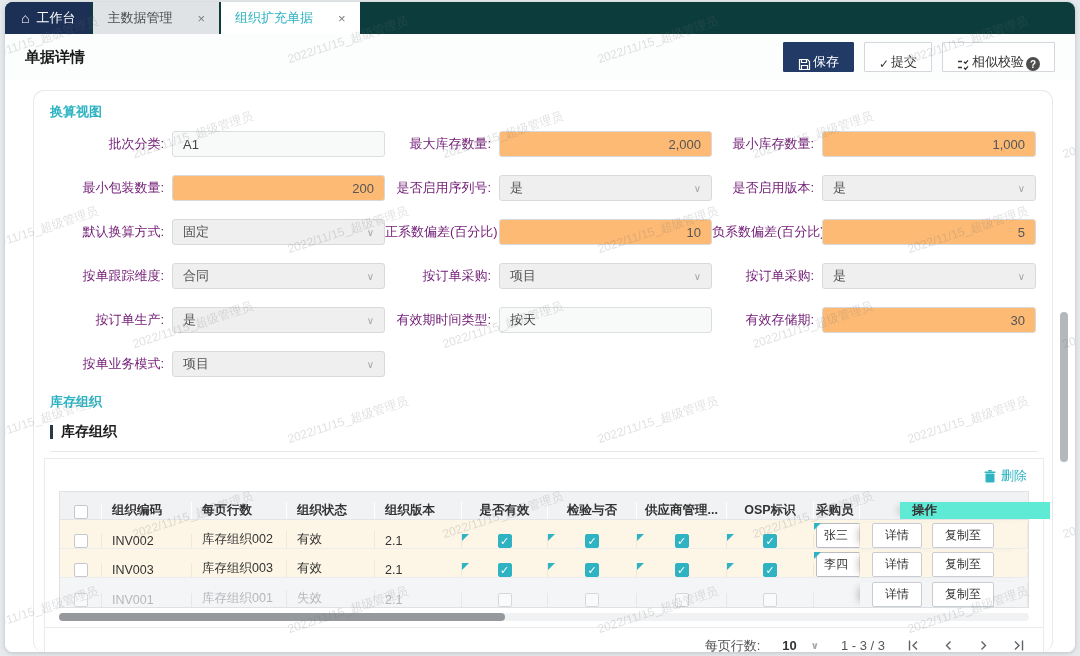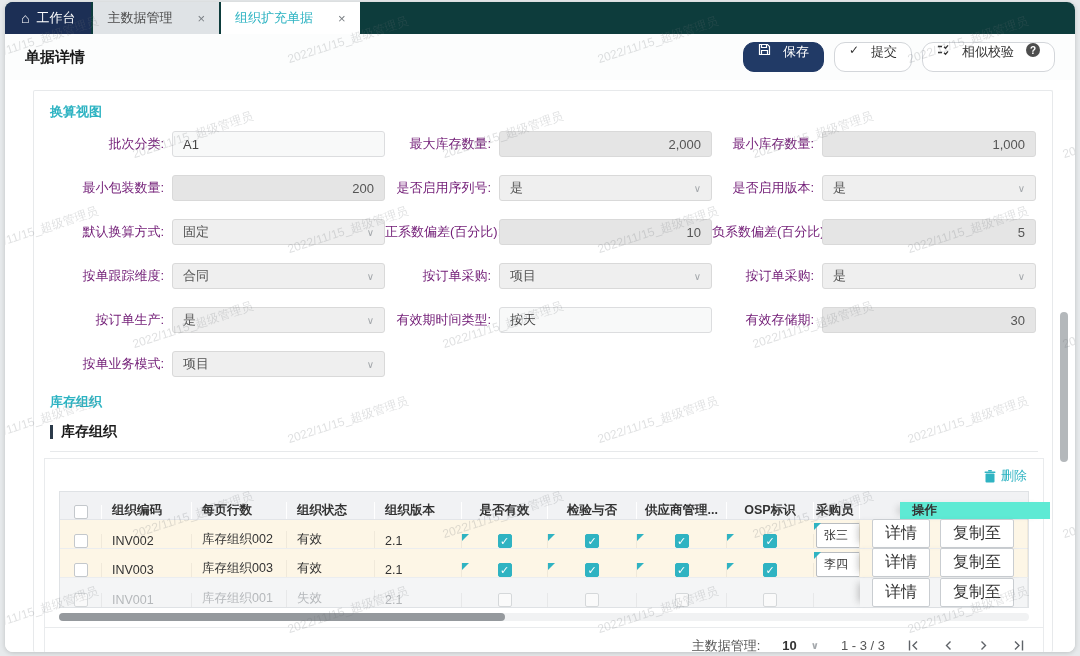--- a/index.html
+++ b/index.html
@@ -16,43 +16,43 @@
   .tab-home .home-glyph { font-size:14px; line-height:1; }
   .tab { background:#dfe3e6; color:#4a4a4a; display:flex; align-items:center; gap:25px;
     padding:0 14px; margin-left:2px; font-size:13px; cursor:pointer; }
   .tab .close { color:#7a7f84; font-size:13px; line-height:1; }
   .tab.active { background:#ffffff; color:#2db3c2; }
 
   
   .pagehead { height:46px; display:flex; align-items:center; padding:0 20px; background:#fcfdfd; }
   .page-title { font-size:15px; font-weight:bold; color:#1b1b1b; }
   .head-actions { margin-left:auto; display:flex; gap:10px; }
-  .btn { height:30px; display:flex; align-items:flex-start; gap:12px; padding:0 14px;
-    border:1px solid #d3d6da; border-radius:11px; background:#fff; color:#333; font-size:13px; cursor:pointer; }
+  .btn { height:30px; display:flex; align-items:flex-end; gap:2px; padding:0 14px;
+    border:1px solid #d3d6da; border-radius:1px; background:#fff; color:#333; font-size:13px; cursor:pointer; }
   .btn-primary { background:#213a66; border-color:#213a66; color:#fff; }
   .btn .ck { font-size:12px; }
   .help-badge { width:14px; height:14px; border-radius:50%; background:#4d4d4d; color:#fff;
     font-size:10px; font-weight:bold; display:flex; align-items:center; justify-content:center; }
 
   
   .content { position:relative; height:572px; background:#fff; }
   .panel { position:absolute; left:28px; right:22px; top:10px; bottom:0;
-    border:1px solid #e7e9eb; border-bottom:none; border-radius:2px; background:#fff;
+    border:1px solid #e7e9eb; border-bottom:none; border-radius:11px; background:#fff;
     padding:12px 14px 0 16px; overflow:hidden; }
   .vscroll-thumb { position:absolute; right:7px; top:232px; width:8px; height:150px;
     background:#b4b8bb; border-radius:4px; z-index:5; }
 
   .section-title { color:#2db3c2; font-weight:bold; font-size:13px; }
 
   
   .form-grid { display:grid; grid-template-columns:122px 213px 114px 213px 110px 214px;
     row-gap:18px; margin-top:10px; align-items:center; }
   .f-label { text-align:right; padding-right:8px; color:#701a75; font-size:13px; white-space:nowrap; }
   .f-ctrl { position:relative; }
-  .input { height:26px; border:1px solid #d9d9d9; border-radius:3px; background:#e5e5e5;
+  .input { height:26px; border:1px solid #d9d9d9; border-radius:3px; background:#fdba74;
     color:#555; font-size:13px; display:flex; align-items:center; padding:0 10px; overflow:hidden; }
   .input.light { background:#f8f9f9; border-color:#dcdddf; color:#444; }
   .input.num { justify-content:flex-end; }
   .input.select { justify-content:space-between; background:#efefef; }
   .chev { color:#a3a7ab; font-size:10px; margin-left:6px; }
 
   .inv-title { margin-top:16px; }
   .sub-header { margin-top:12px; display:flex; align-items:center; }
   .sub-bar { width:3px; height:14px; background:#2b3a4a; margin-right:8px; }
   .sub-text { font-weight:bold; font-size:14px; color:#1b1b1b; }
@@ -90,21 +90,21 @@
   .checkbox.checked .ckm { display:block; color:#fff; font-size:11px; font-weight:bold; line-height:1; }
   .t-row.off .checkbox { background:#fafafa; border-color:#d5d8da; }
 
   .mark::before { content:""; position:absolute; left:0; top:0;
     border-top:7px solid #2fb3c2; border-right:7px solid transparent; }
 
   .buyer-box { border:1px solid #b9bdc1; background:#fff; border-radius:2px;
     padding:3px 7px; font-size:12px; color:#333; width:52px; flex:none; }
 
   .mini-btn { border:1px solid #c9cdd1; background:#fff; border-radius:2px;
-    padding:3px 12px; font-size:16px; color:#333; cursor:pointer; white-space:nowrap; }
+    padding:3px 12px; font-size:12px; color:#333; cursor:pointer; white-space:nowrap; }
 
   .hscroll { margin:5px 14px 6px; height:8px; background:#f1f2f3; border-radius:4px; position:relative; }
   .hscroll-thumb { position:absolute; left:0; top:0; height:8px; width:46%;
     background:#95999d; border-radius:4px; }
 
   .pager { border-top:1px solid #e9ebed; height:36px; display:flex; align-items:center;
     justify-content:flex-end; gap:22px; padding-right:18px; color:#555; font-size:13px; }
   .pager .rpp-value { font-weight:bold; color:#333; display:flex; align-items:center; gap:8px; cursor:pointer; }
   .pg-icon { display:flex; align-items:center; cursor:pointer; }
   .pg-icon svg { stroke:#5f6368; }
@@ -401,21 +401,21 @@
               <span class="mini-btn">复制至</span>
             </div>
           </div>
         </div>
 
         <div class="hscroll">
           <div class="hscroll-thumb"></div>
         </div>
 
         <div class="pager">
-          <span>主数据管理:</span>
+          <span>每页行数:</span>
           <span class="rpp-value">
             <span>10</span>
             <span class="chev">∨</span>
           </span>
           <span>1 - 3 / 3</span>
           <span class="pg-icon">
             <svg width="13" height="13" viewBox="0 0 13 13" fill="none" stroke-width="1.4">
                 <path d="M2.5 1.5v10"></path>
                 <path d="M10 2.5 6 6.5l4 4"></path>
               </svg>

